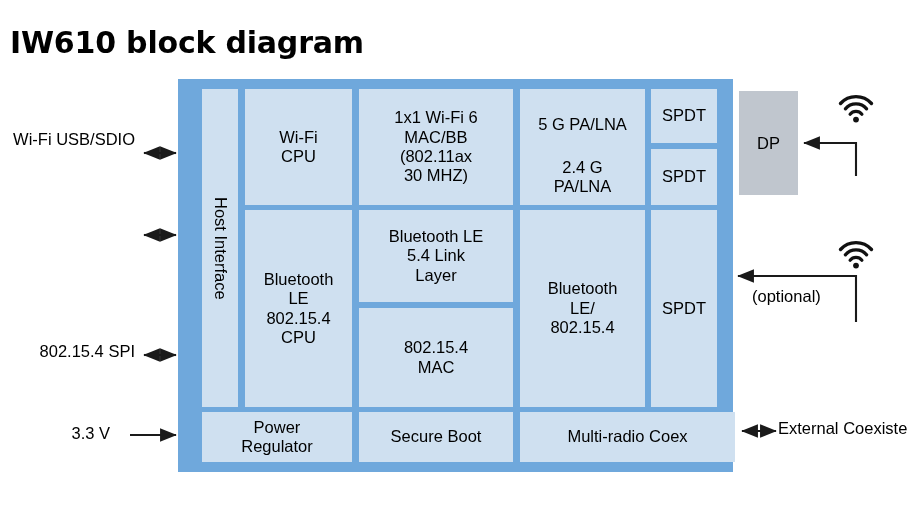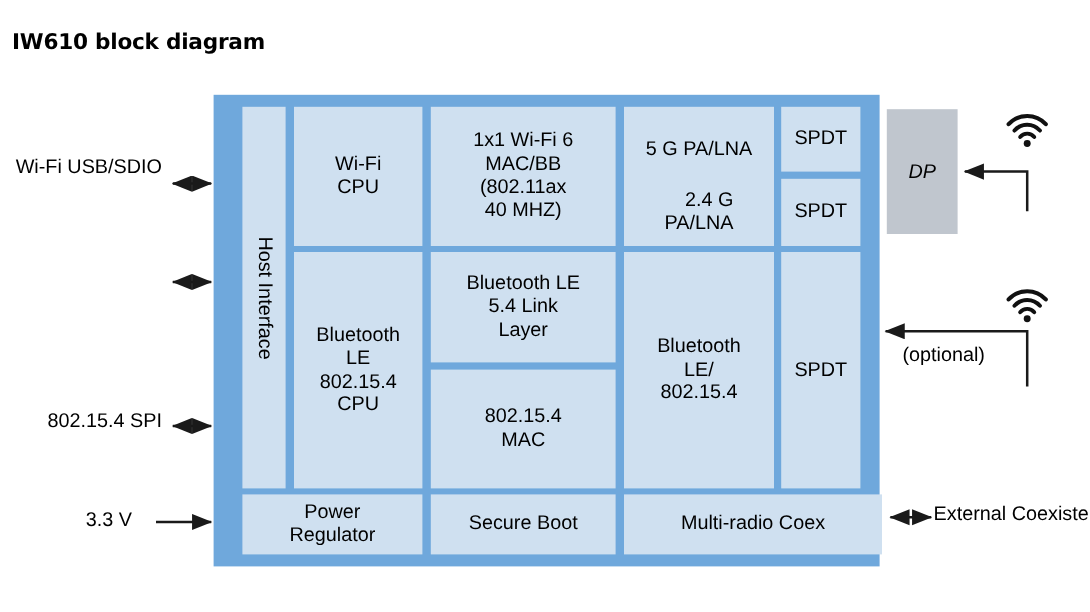--- a/index.html
+++ b/index.html
@@ -5,21 +5,21 @@
   html,body{margin:0;padding:0;}
   body{
     width:908px;height:510px;background:#ffffff;
     font-family:"Liberation Sans",sans-serif;
     color:#000;overflow:hidden;position:relative;
   }
   .stage{position:absolute;left:0;top:0;width:908px;height:510px;}
 
   #page-title{
     position:absolute;left:10px;top:25px;
-    font-size:18px;font-weight:bold;letter-spacing:-0.2px;
+    font-size:30px;font-weight:bold;letter-spacing:-0.2px;
     font-family:"DejaVu Sans",sans-serif;
     text-align:right;
   }
 
   
   .chip{
     position:absolute;left:178px;top:79px;width:555px;height:393px;
     background:var(--chip);
   }
   .blk{
@@ -36,21 +36,20 @@
     white-space:nowrap;
     font-size:16.5px;
   }
 
   
   .dp{
     position:absolute;left:739px;top:91px;width:59px;height:104px;
     background:var(--gray);
     display:flex;align-items:center;justify-content:center;
     font-size:16.5px;
-    font-style:italic;
   }
 
   
   .port-label{
     position:absolute;text-align:right;font-size:16.5px;line-height:1.3;
     white-space:nowrap;
   }
 
   
   .right-label{
@@ -79,33 +78,33 @@
         <span>Wi-Fi</span>
         <span>CPU</span>
       </div>
     </div>
 
     <div class="blk" style="left:181px;top:10px;width:154px;height:116px;">
       <div>
         <span>1x1 Wi-Fi 6</span>
         <span>MAC/BB</span>
         <span>(802.11ax</span>
-        <span>40 MHZ)</span>
+        <span>30 MHZ)</span>
       </div>
     </div>
 
     <div class="blk" style="left:342px;top:10px;width:125px;height:71px;">
       <span>5 G PA/LNA</span>
     </div>
 
     <div class="blk" style="left:473px;top:10px;width:66px;height:54px;">
       <span>SPDT</span>
     </div>
 
-    <div class="blk" style="left:342px;top:70px;width:125px;height:56px;text-align:right;">
+    <div class="blk" style="left:342px;top:70px;width:125px;height:56px;">
       <div>
         <span>2.4 G</span>
         <span>PA/LNA</span>
       </div>
     </div>
 
     <div class="blk" style="left:473px;top:70px;width:66px;height:56px;">
       <span>SPDT</span>
     </div>
 

